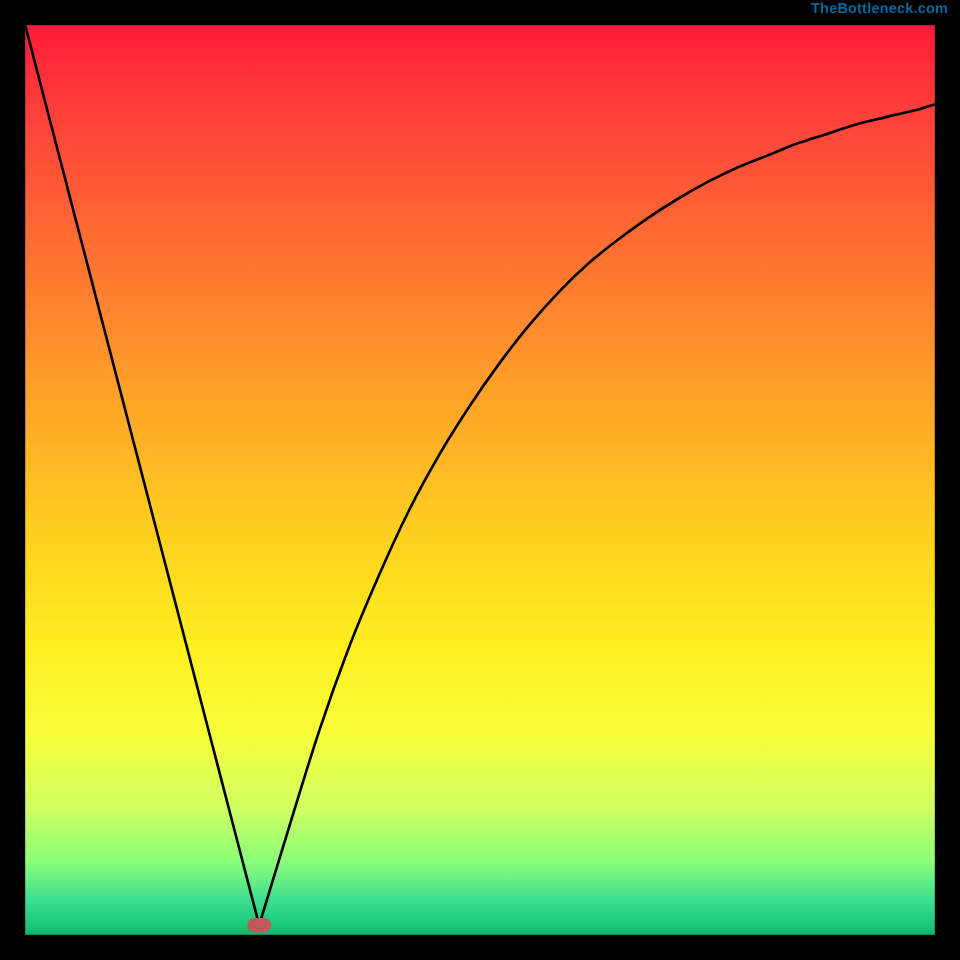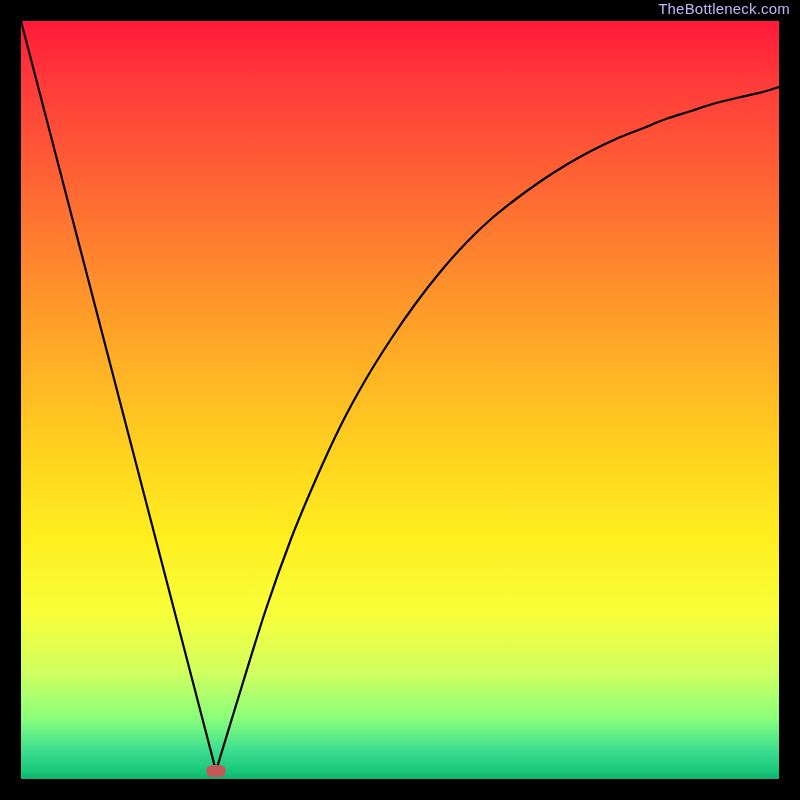--- a/index.html
+++ b/index.html
@@ -31,23 +31,23 @@
       #8aff7a 92%,
       #40e090 96%,
       #18c878 99%,
       #10b070 100%
     );
   }
   .watermark {
     position: absolute;
     top: 0px;
     right: 10px;
-    color: #c4b5fd;
-    font-size: 15px;
-    font-weight: 400;
+    color: #0369a1;
+    font-size: 12px;
+    font-weight: 700;
     letter-spacing: 0.2px;
     z-index: 10;
   }
   svg.curve {
     position: absolute;
     left: 0;
     top: 0;
     width: 758px;
     height: 758px;
   }

